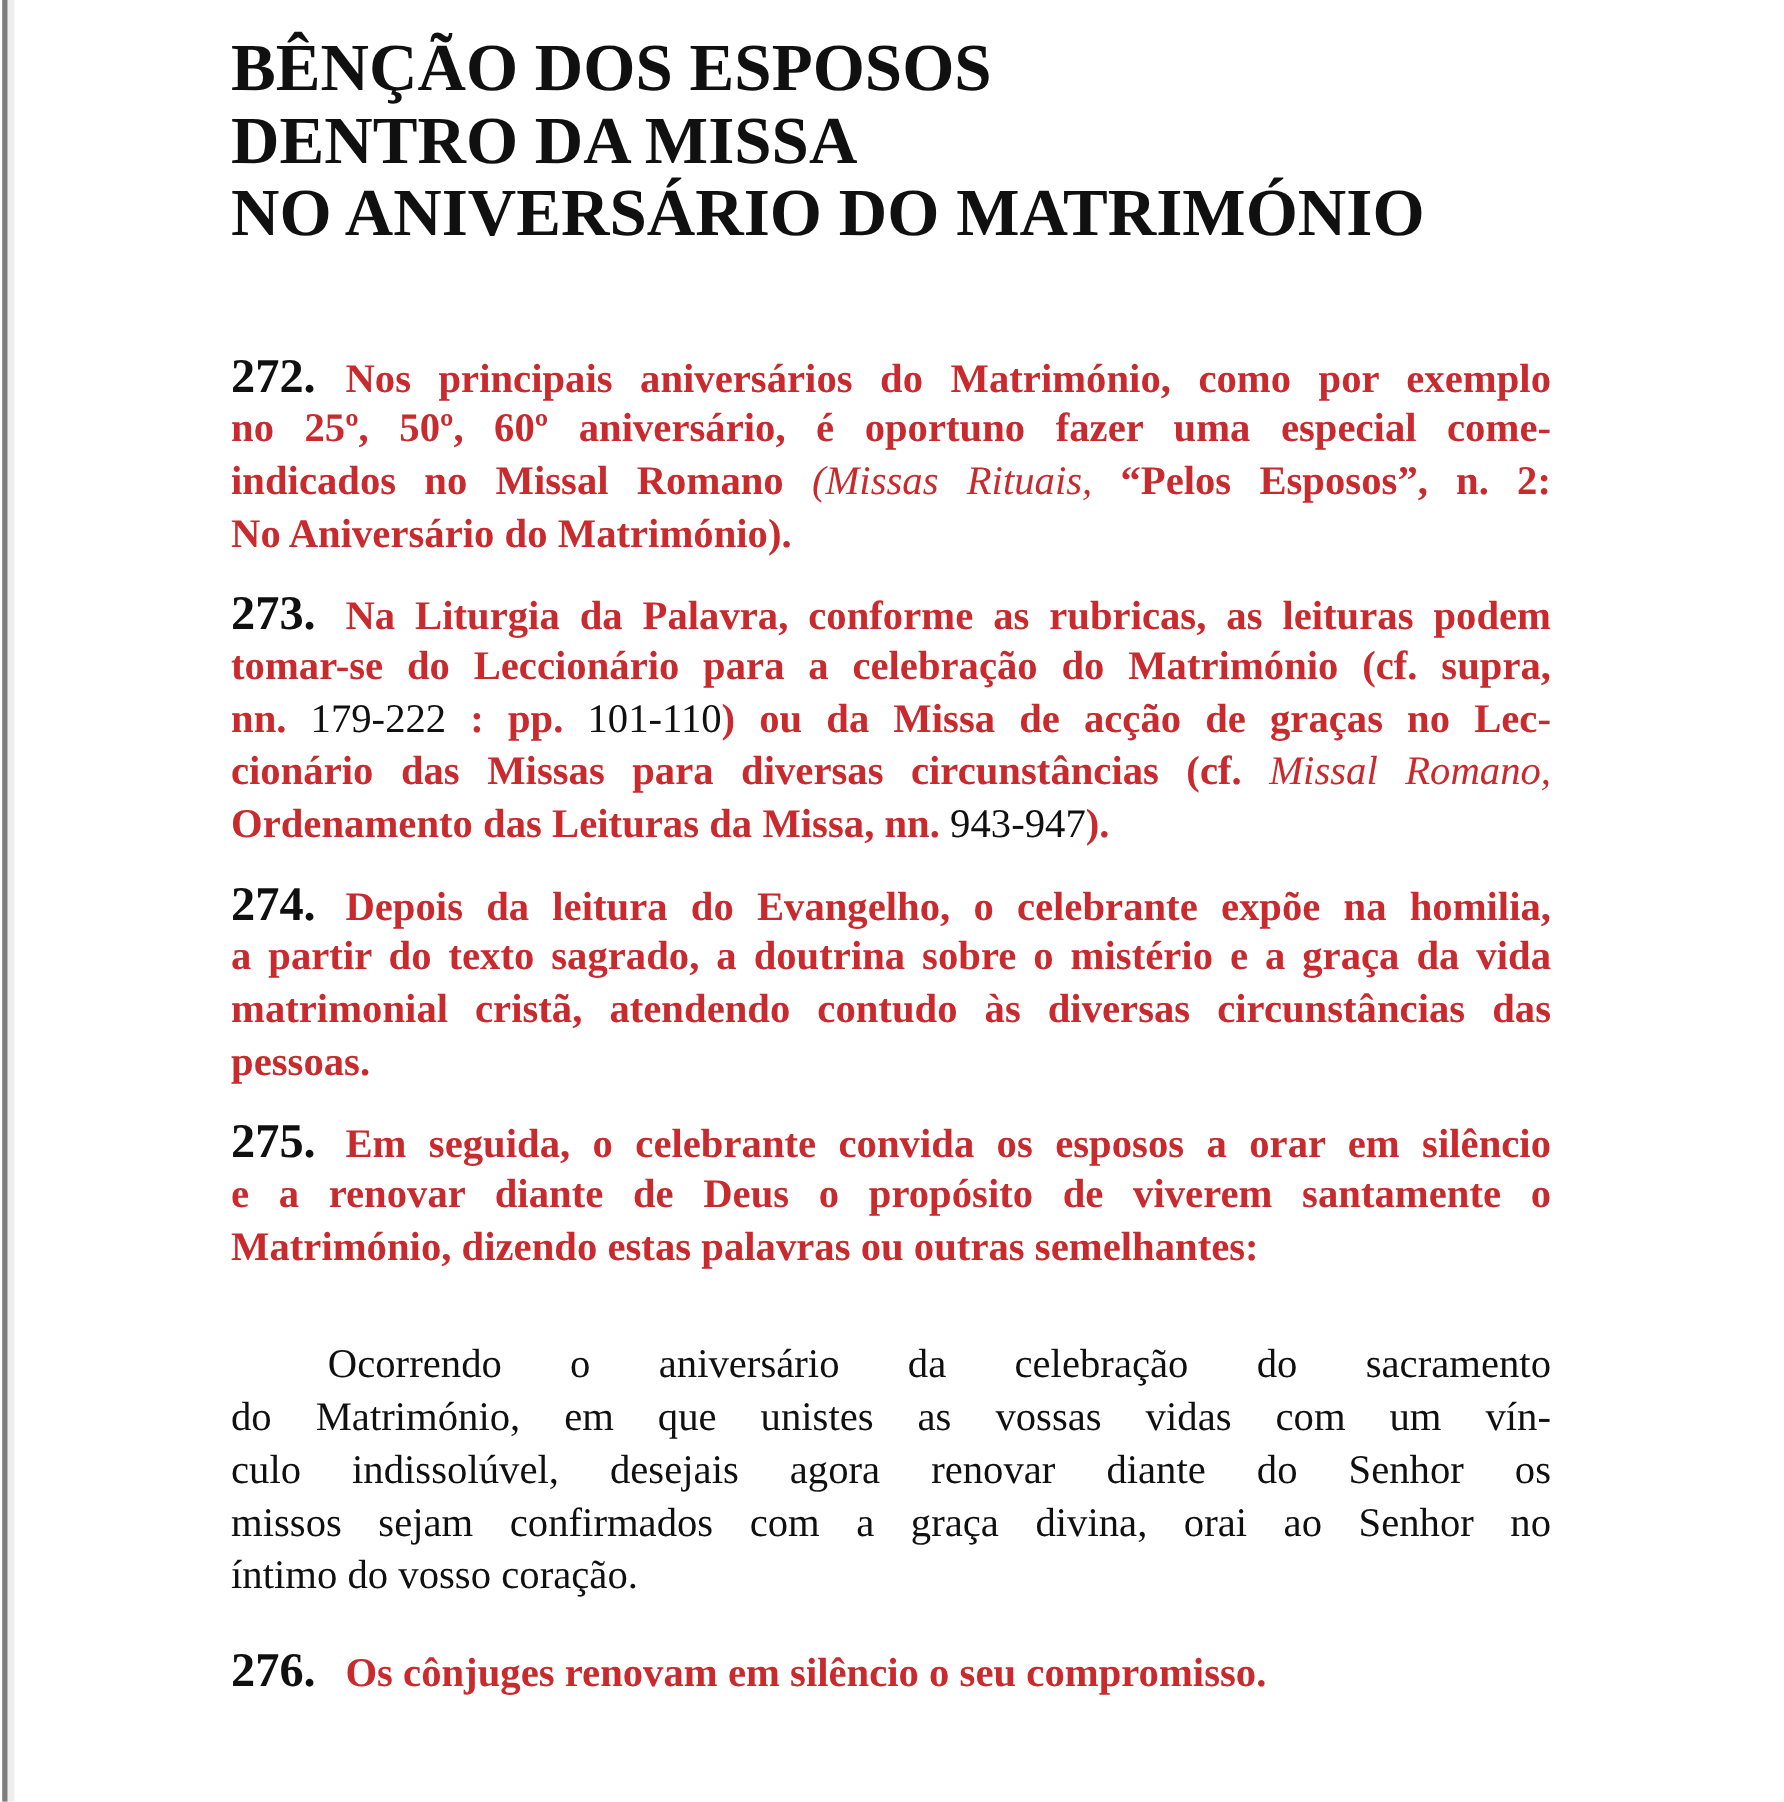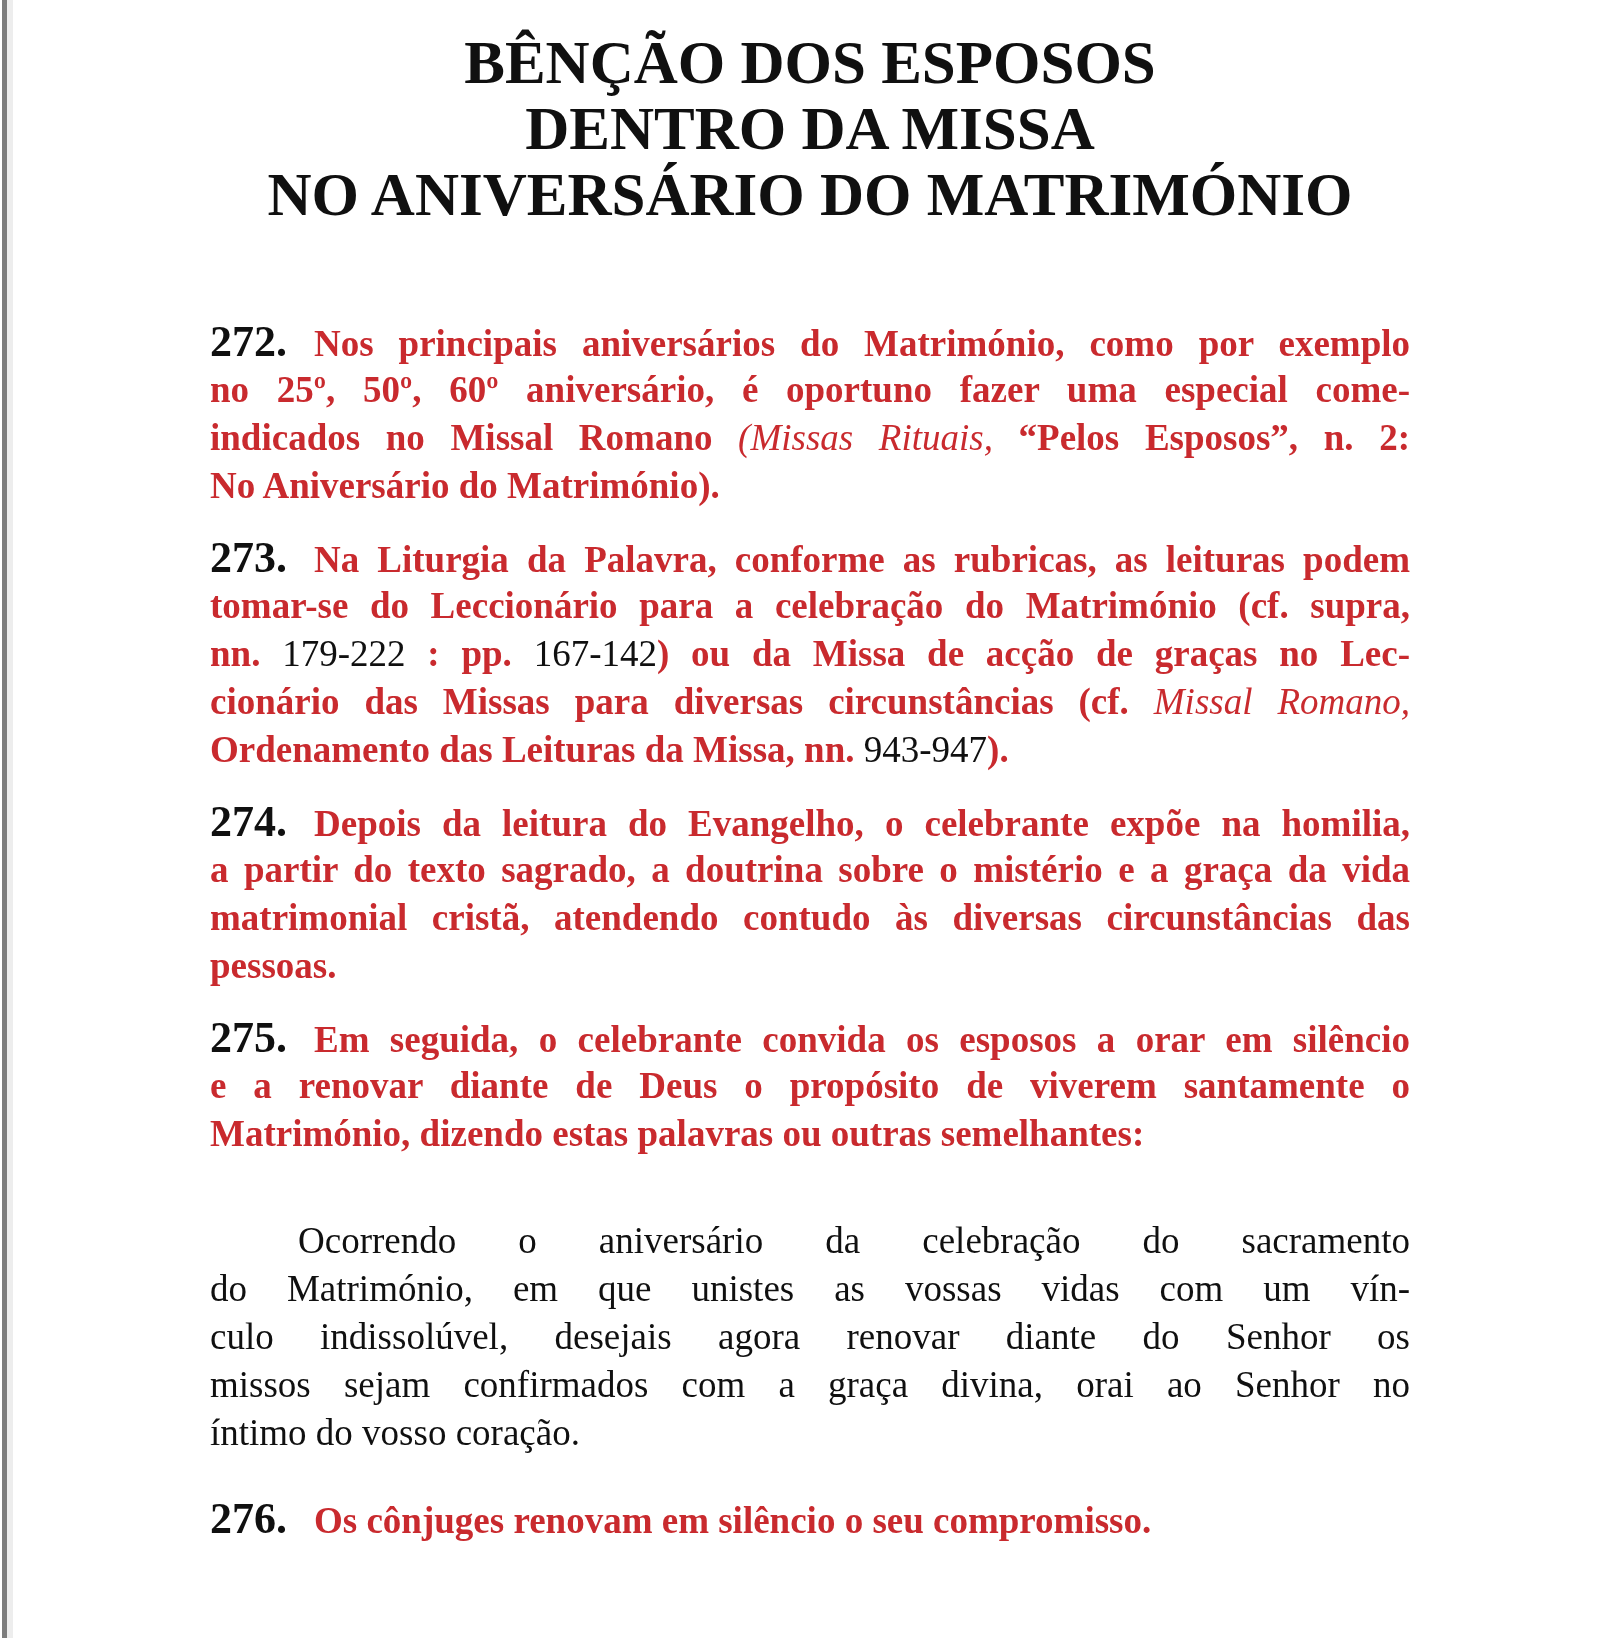--- a/index.html
+++ b/index.html
@@ -19,21 +19,21 @@
     background:var(--edge);
   }
   .page-edge-light{
     position:absolute;left:7px;top:0;bottom:0;width:6px;
     background:#ededed;
   }
   .text-column{
     position:absolute;left:210px;top:30px;width:1200px;
   }
   .title{
-    text-align:center;
+    text-align:left;
     color:var(--ink);
     font-weight:700;
     font-size:61px;
     line-height:66px;
     margin-bottom:90px;
   }
   .para{
     font-size:37px;
     line-height:48px;
     color:var(--red);
@@ -80,21 +80,21 @@
   <section id="paragraphs">
       <div class="para">
         <div class="line"><span class="num">272.</span><span class="run-red">Nos principais aniversários do Matrimónio, como por exemplo</span></div>
         <div class="line"><span class="run-red">no 25º, 50º, 60º aniversário, é oportuno fazer uma especial come-</span></div>
         <div class="line"><span class="run-red">indicados no Missal Romano </span><span class="run-red-italic">(Missas Rituais,</span><span class="run-red"> “Pelos Esposos”, n. 2:</span></div>
         <div class="line last"><span class="run-red">No Aniversário do Matrimónio).</span></div>
       </div>
       <div class="para">
         <div class="line"><span class="num">273.</span><span class="run-red">Na Liturgia da Palavra, conforme as rubricas, as leituras podem</span></div>
         <div class="line"><span class="run-red">tomar-se do Leccionário para a celebração do Matrimónio (cf. supra,</span></div>
-        <div class="line"><span class="run-red">nn. </span><span class="run-black">179-222</span><span class="run-red"> : pp. </span><span class="run-black">167-142</span><span class="run-red">) ou da Missa de acção de graças no Lec-</span></div>
+        <div class="line"><span class="run-red">nn. </span><span class="run-black">179-222</span><span class="run-red"> : pp. </span><span class="run-black">101-110</span><span class="run-red">) ou da Missa de acção de graças no Lec-</span></div>
         <div class="line"><span class="run-red">cionário das Missas para diversas circunstâncias (cf. </span><span class="run-red-italic">Missal Romano,</span></div>
         <div class="line last"><span class="run-red">Ordenamento das Leituras da Missa, nn. </span><span class="run-black">943-947</span><span class="run-red">).</span></div>
       </div>
       <div class="para">
         <div class="line"><span class="num">274.</span><span class="run-red">Depois da leitura do Evangelho, o celebrante expõe na homilia,</span></div>
         <div class="line"><span class="run-red">a partir do texto sagrado, a doutrina sobre o mistério e a graça da vida</span></div>
         <div class="line"><span class="run-red">matrimonial cristã, atendendo contudo às diversas circunstâncias das</span></div>
         <div class="line last"><span class="run-red">pessoas.</span></div>
       </div>
       <div class="para">

